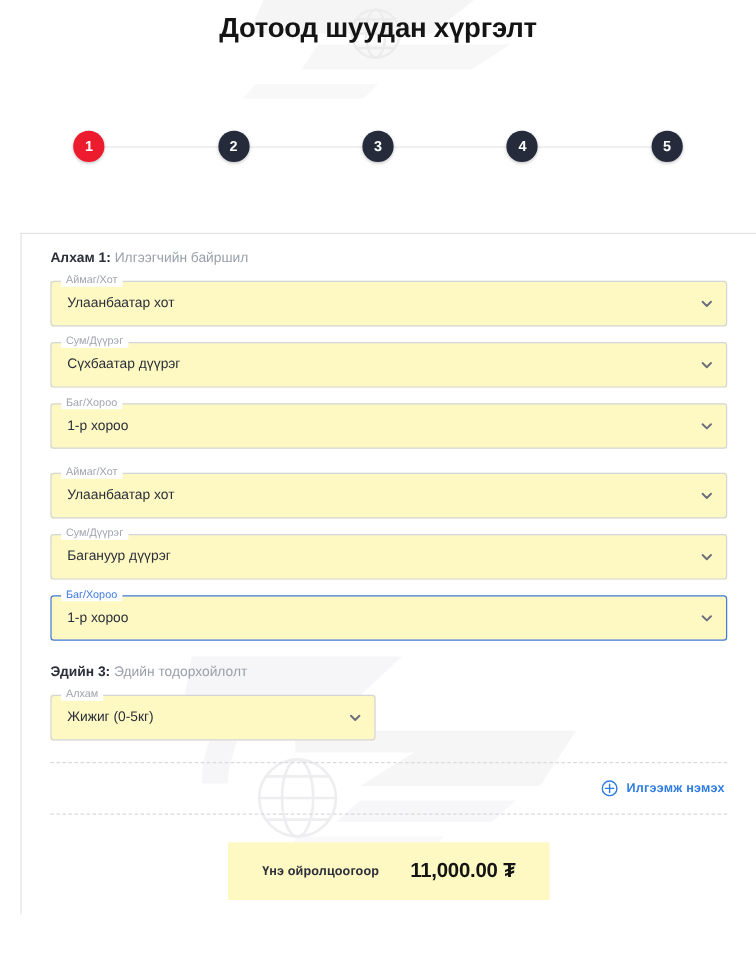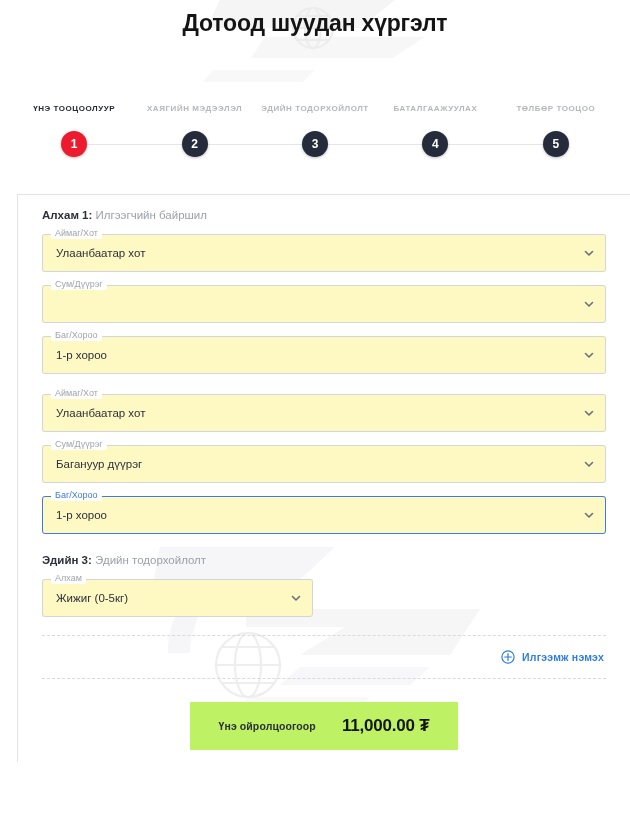--- a/index.html
+++ b/index.html
@@ -225,21 +225,21 @@
 
   
   .price-wrap {
     display: flex;
     justify-content: center;
     margin-top: 23px;
   }
   .price-box {
     width: 268px;
     height: 48px;
-    background: #bef264;
+    background: #fef9c3;
     display: flex;
     align-items: center;
     justify-content: center;
     gap: 26px;
   }
   .price-label {
     font-size: 10.5px;
     font-weight: bold;
     color: #2b2f3a;
     letter-spacing: .1px;
@@ -283,37 +283,20 @@
       <path d="M66 120 H130 M71 102 H125 M71 138 H125"></path>
     </g>
   </svg>
 
   <div class="header">
     <div class="page-title">Дотоод шуудан хүргэлт</div>
 
   </div>
 
   <div class="stepper">
-    <div class="step-labels">
-      <div class="step-col active">
-        <div class="step-label">ҮНЭ ТООЦООЛУУР</div>
-      </div>
-      <div class="step-col">
-        <div class="step-label">ХАЯГИЙН МЭДЭЭЛЭЛ</div>
-      </div>
-      <div class="step-col">
-        <div class="step-label">ЭДИЙН ТОДОРХОЙЛОЛТ</div>
-      </div>
-      <div class="step-col">
-        <div class="step-label">БАТАЛГААЖУУЛАХ</div>
-      </div>
-      <div class="step-col">
-        <div class="step-label">ТӨЛБӨР ТООЦОО</div>
-      </div>
-    </div>
 
     <div class="step-track">
       <div class="step-line"></div>
       <div class="step-node-row">
         <div class="step-node-cell">
           <div class="circle active">1</div>
         </div>
         <div class="step-node-cell">
           <div class="circle">2</div>
         </div>
@@ -344,20 +327,21 @@
       <span class="chev">
         <svg viewBox="0 0 12 12" width="12" height="12">
             <path d="M2.5 4.5 L6 8 L9.5 4.5" fill="none" stroke="#6b6f7d" stroke-width="1.6" stroke-linecap="round" stroke-linejoin="round"></path>
           </svg>
       </span>
     </div>
 
     <div class="field">
       <div class="fieldset"></div>
       <div class="legend">Сум/Дүүрэг</div>
+      <div class="value">Сүхбаатар дүүрэг</div>
       <span class="chev">
         <svg viewBox="0 0 12 12" width="12" height="12">
             <path d="M2.5 4.5 L6 8 L9.5 4.5" fill="none" stroke="#6b6f7d" stroke-width="1.6" stroke-linecap="round" stroke-linejoin="round"></path>
           </svg>
       </span>
     </div>
 
     <div class="field">
       <div class="fieldset"></div>
       <div class="legend">Баг/Хороо</div>

